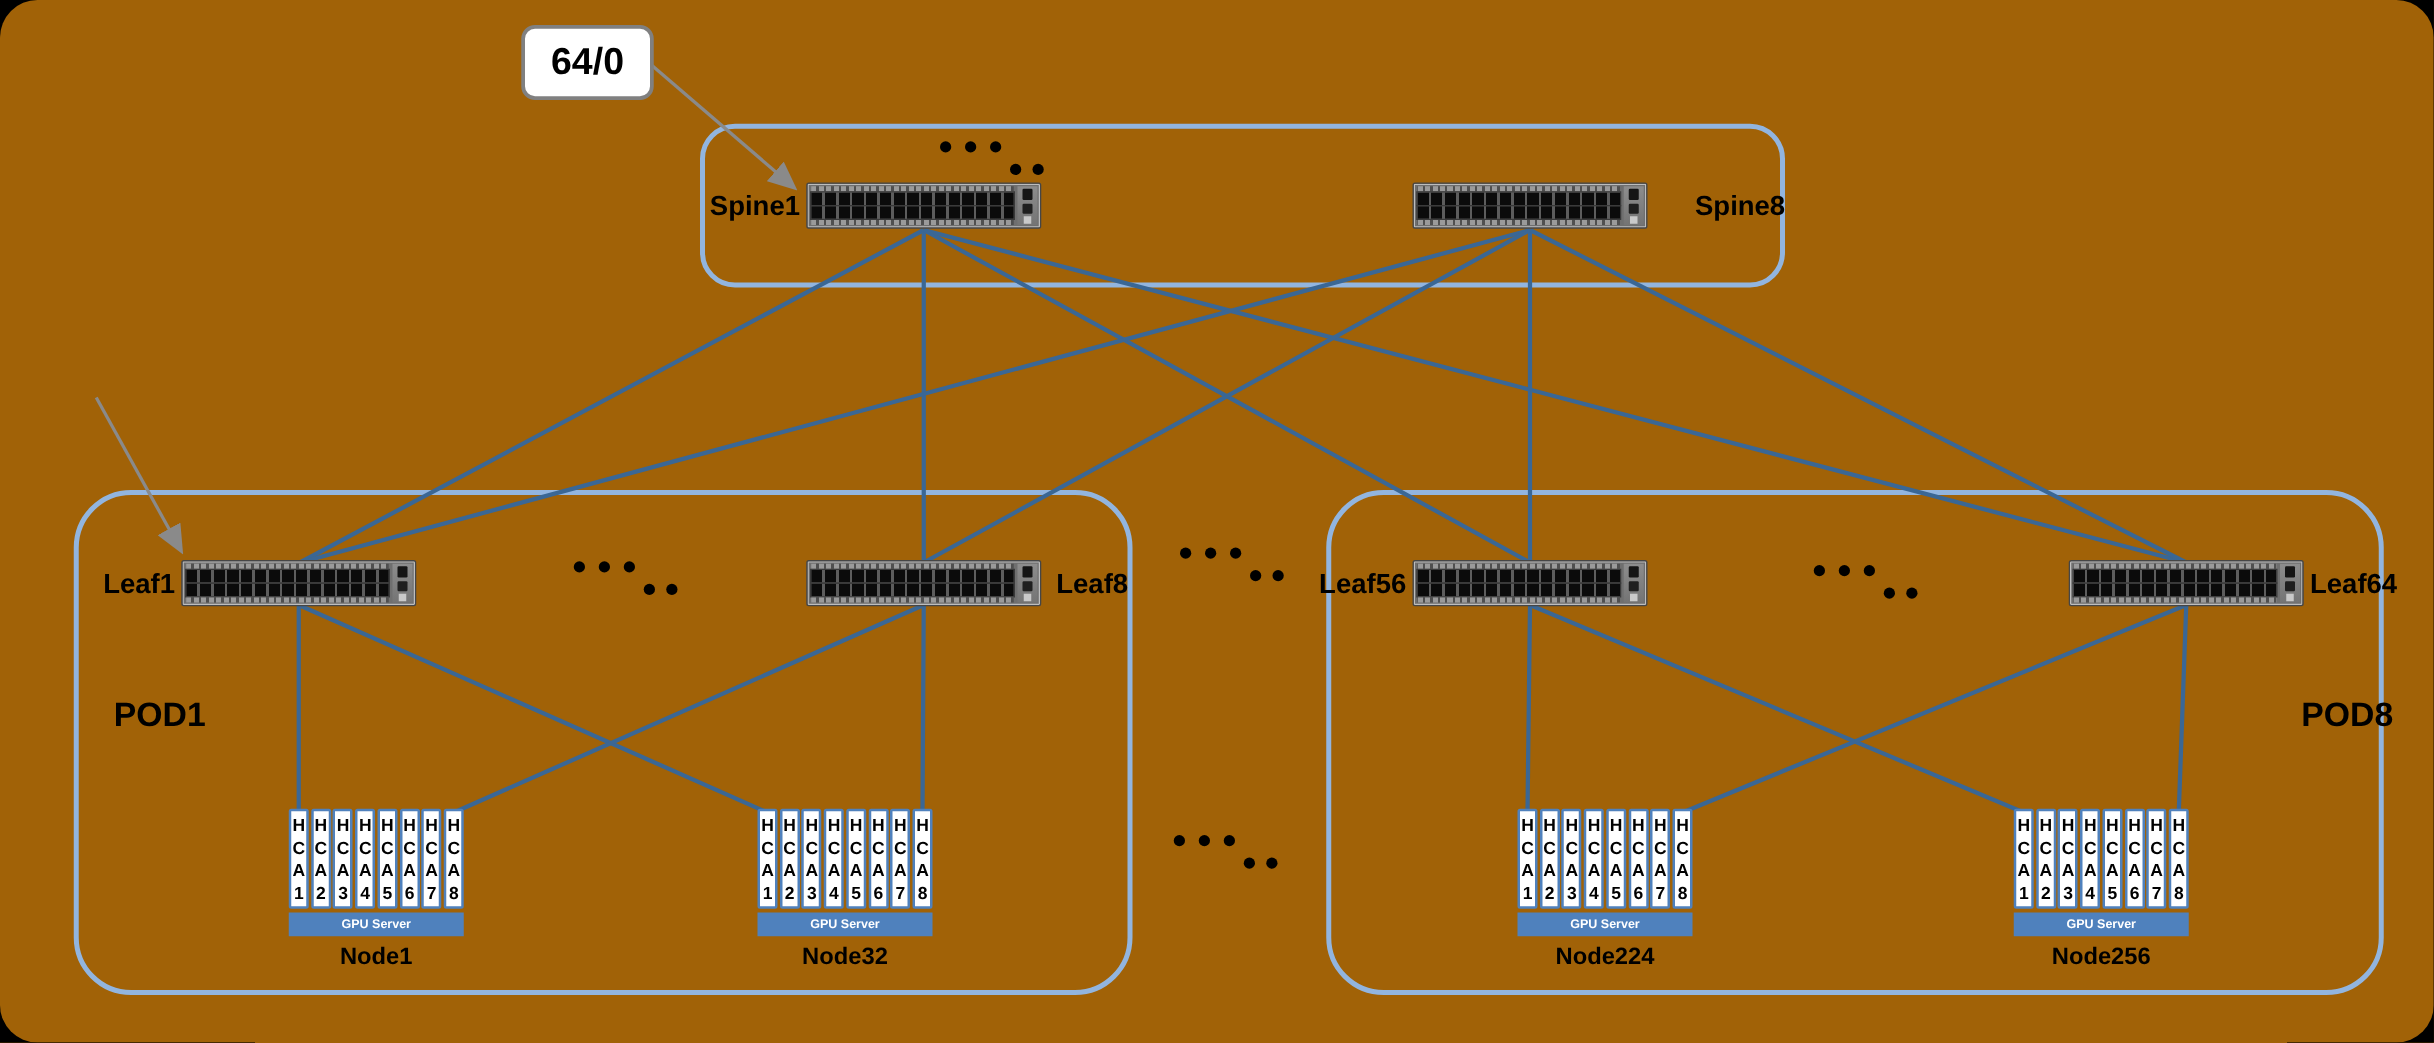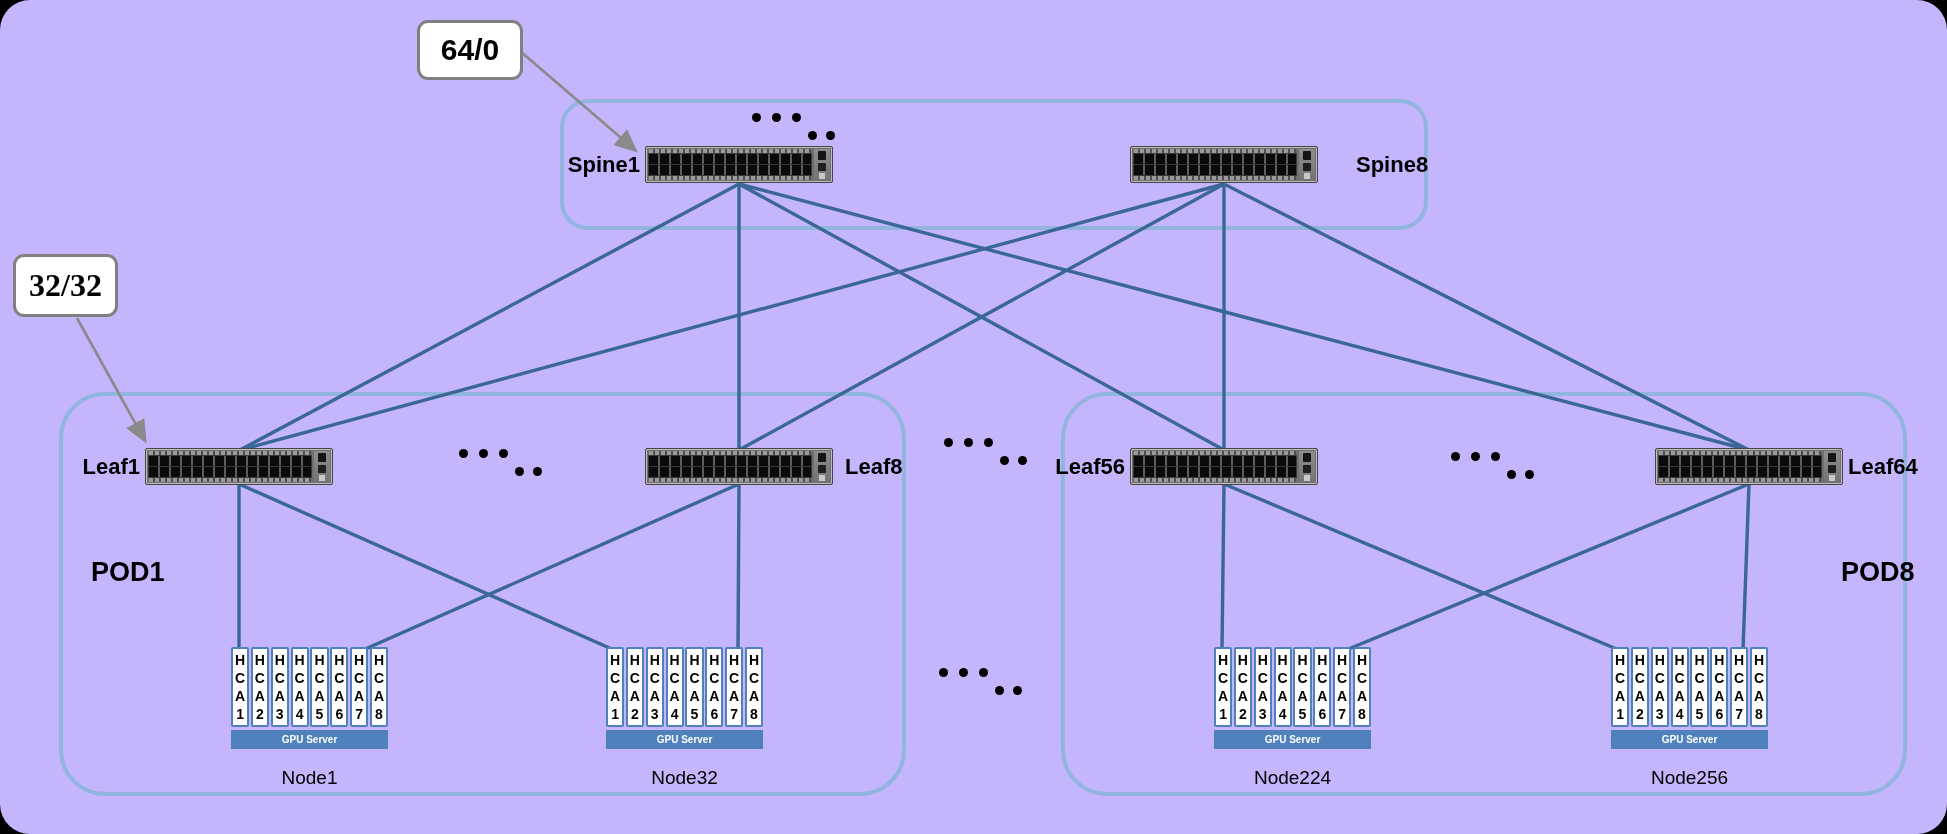--- a/index.html
+++ b/index.html
@@ -1,17 +1,17 @@
 <!DOCTYPE html>
 <html style="--pod-border: #92B5DF; --line: #3A6795; --accent-bar: #4F81BD; --callout-border: #808080; --arrow: #8A8A8A; --surface: #FCFCFA; --background: #000000;"><head>
 <meta charset="utf-8">
 <style>
   html,body{margin:0;padding:0;background:#000;}
   body{width:1947px;height:834px;position:relative;font-family:"Liberation Sans",sans-serif;}
-  .canvas{position:absolute;left:0;top:0;width:1947px;height:834px;background:#c4b5fd;border-radius:30px;overflow:hidden;}
+  .canvas{position:absolute;left:0;top:0;width:1947px;height:834px;background:#a16207;border-radius:30px;overflow:hidden;}
 
   
   .enclosure{position:absolute;border:4px solid var(--pod-border,#92B5DF);background:transparent;box-sizing:border-box;}
   .spine-enclosure{left:560px;top:99px;width:868px;height:131px;border-radius:28px;}
   .pod{border-radius:46px;}
   .pod1{left:59px;top:392px;width:847px;height:404px;}
   .pod8{left:1061px;top:392px;width:846px;height:404px;}
 
   
   svg.links{position:absolute;left:0;top:0;z-index:2;}
@@ -36,25 +36,25 @@
   .callout.c1{left:417px;top:20px;width:106px;height:60px;}
   .callout.c2{left:13px;top:254px;width:105px;height:63px;font-family:"Liberation Serif",serif;font-size:32px;}
 
   
   .dots{position:absolute;width:84px;height:28px;z-index:4;}
   .dots span{position:absolute;width:9px;height:9px;border-radius:50%;background:#000;}
   .dots .d1{left:0;top:0}.dots .d2{left:20px;top:0}.dots .d3{left:40px;top:0}
   .dots .d4{left:56px;top:18px}.dots .d5{left:74px;top:18px}
 
   
-  .node{position:absolute;top:647px;width:157px;z-index:3;}
+  .node{position:absolute;top:647px;width:140px;z-index:3;}
   .hca-row{display:flex;gap:1.7px;height:80px;}
   .hca{flex:1;box-sizing:border-box;background:#fff;border:2px solid var(--accent-bar,#4F81BD);border-radius:2px;font-weight:bold;font-size:14px;line-height:18px;padding-top:2px;text-align:center;color:#000;word-break:break-all;overflow:hidden;}
   .server-bar{margin-top:3px;height:19px;background:var(--accent-bar,#4F81BD);color:#fff;font-weight:bold;font-size:10px;line-height:19px;text-align:center;}
-  .node-label{margin-top:18px;text-align:center;font-weight:normal;font-size:19px;color:#000;}
+  .node-label{margin-top:6px;text-align:center;font-weight:bold;font-size:19px;color:#000;}
 </style>
 </head>
 <body>
 
 <div class="canvas">
 
   <div class="enclosure spine-enclosure"></div>
   <div class="enclosure pod pod1"></div>
   <div class="enclosure pod pod8"></div>
 
@@ -86,23 +86,20 @@
     </g>
     <g>
       <line class="arrow" x1="520" y1="51" x2="634" y2="149" marker-end="url(#ah)"></line>
       <line class="arrow" x1="77" y1="318" x2="144" y2="439" marker-end="url(#ah)"></line>
     </g>
   </svg>
 
   <div class="callout c1">
     <span>64/0</span>
   </div>
-  <div class="callout c2">
-    <span>32/32</span>
-  </div>
 
   <div class="switch" style="left:645px;top:146px">
     <div class="sw-strip"></div>
     <div class="sw-row"></div>
     <div class="sw-row"></div>
     <div class="sw-strip"></div>
     <div class="sw-cap"></div>
   </div>
   <div class="switch" style="left:1130px;top:146px">
     <div class="sw-strip"></div>

